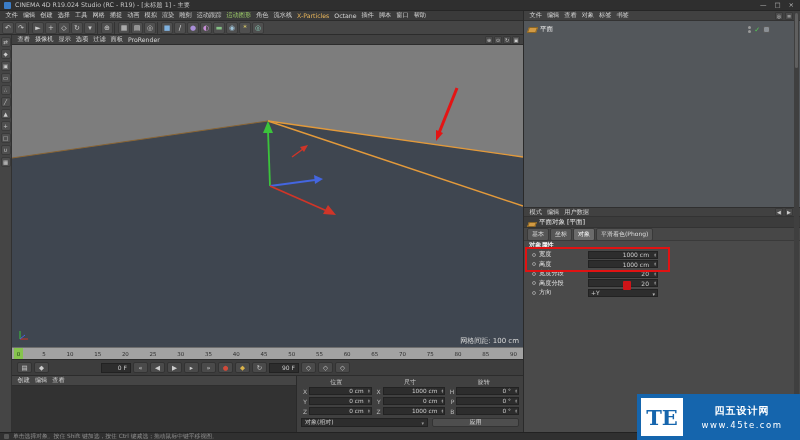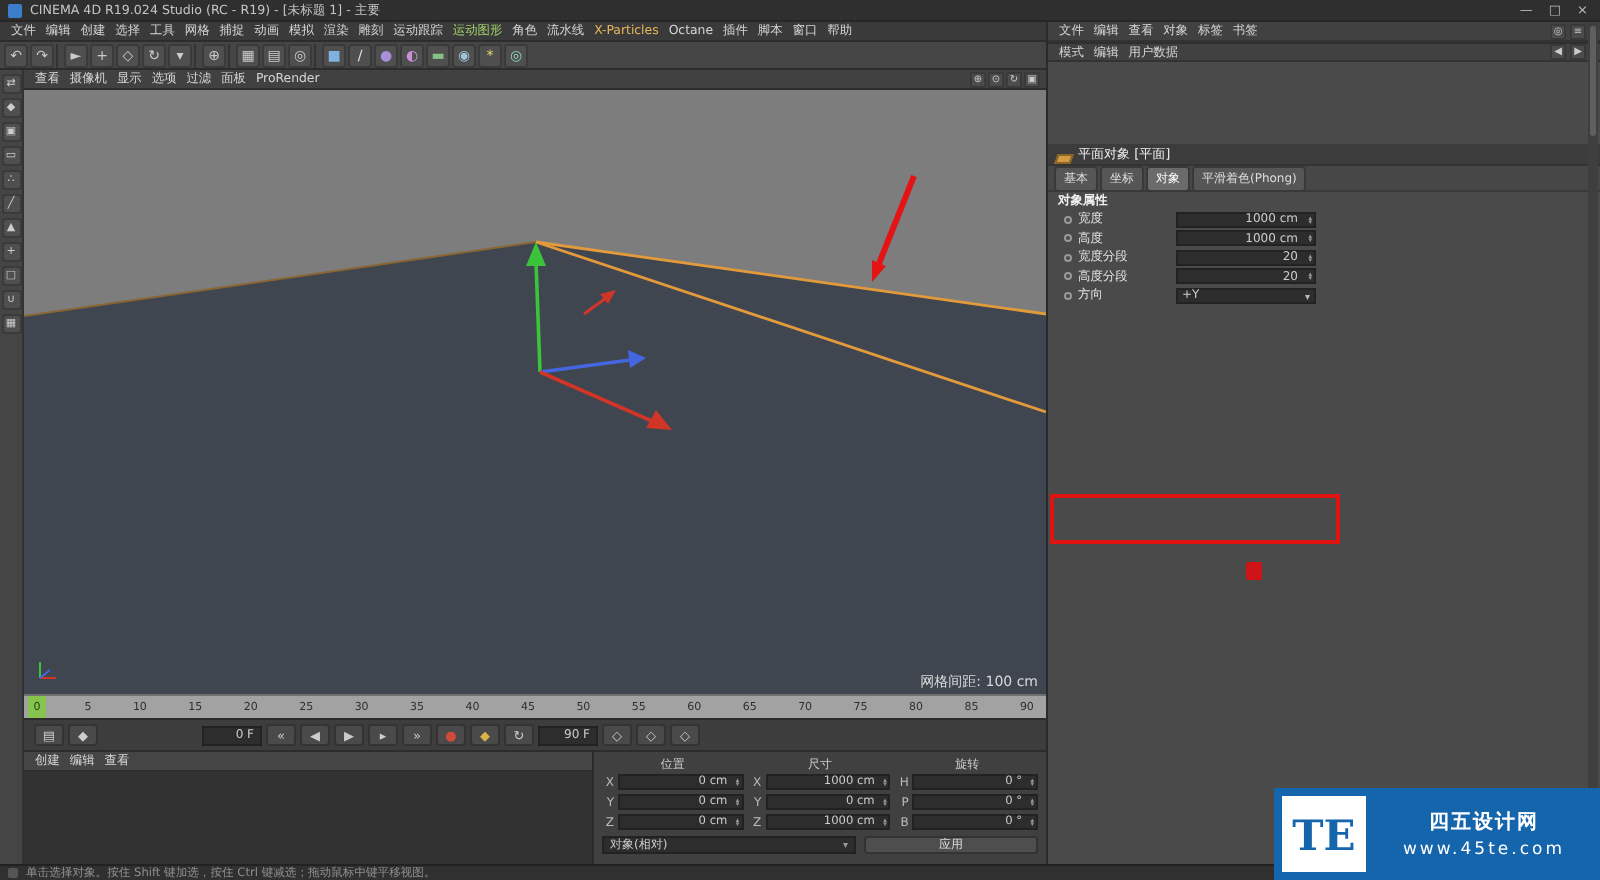--- a/index.html
+++ b/index.html
@@ -74,21 +74,21 @@
   .c-icon{width:8px;height:8px;background:#4c4c4c;border:1px solid #393939;border-radius:1px;display:flex;align-items:center;justify-content:center;font-size:5px;color:#ccc;}
   .om-content{height:186px;background:#53575b;padding-top:3px;}
   .obj-row{display:flex;align-items:center;gap:3px;height:11px;padding:0 4px;}
   .obj-icon{width:9px;height:6px;background:#d29a44;border:1px solid #8a6524;transform:skewX(-20deg);flex:0 0 auto;}
   .obj-label{font-size:6.5px;color:#eee;}
   .obj-icons{margin-left:auto;margin-right:26px;display:flex;align-items:center;gap:3px;}
   .dots{display:flex;flex-direction:column;gap:1px;}
   .dot{width:3px;height:3px;border-radius:50%;background:#9a9a9a;}
   .obj-check{color:#54c754;font-size:7px;}
   .obj-tag{width:7px;height:7px;border-radius:2px;background:#8a8f94;border:1px solid #5a5a5a;}
-  .am-title{height:11px;background:#3c3c3c;display:flex;align-items:flex-end;gap:3px;padding:0 4px;font-size:6.5px;color:#eee;border-bottom:1px solid #333;margin-top:41px;}
+  .am-title{height:11px;background:#3c3c3c;display:flex;align-items:flex-end;gap:3px;padding:0 4px;font-size:6.5px;color:#eee;border-bottom:1px solid #333;}
   .am-title .obj-icon{width:8px;height:5px;}
   .am-tabs{height:13px;display:flex;align-items:center;gap:1px;padding:0 3px;background:#474747;border-bottom:1px solid #3a3a3a;}
   .tab{background:#565656;border:1px solid #393939;border-radius:2px;padding:1px 4px;font-size:6px;color:#ddd;white-space:nowrap;}
   .tab.active{background:#6b6b6b;color:#fff;}
   .am-section{height:9px;display:flex;align-items:center;padding:0 5px;font-size:6.2px;color:#f0f0f0;font-weight:bold;}
   .am-row{height:9.5px;display:flex;align-items:center;gap:3px;padding:0 4px 0 8px;}
   .am-dot{width:4px;height:4px;border:1px solid #999;border-radius:50%;flex:0 0 auto;}
   .am-label{width:46px;font-size:6.2px;color:#e2e2e2;white-space:nowrap;}
   .am-field{width:70px;height:8px;font-size:6px;padding:0 8px 0 2px;}
   .am-row.dropdown .am-field{justify-content:flex-start;}
@@ -378,20 +378,34 @@
           <span class="menu-item">对象</span>
           <span class="menu-item">标签</span>
           <span class="menu-item">书签</span>
         </div>
       <div class="corner-icons">
 
       <span class="c-icon">◎</span>
           <span class="c-icon">≡</span>
         </div>
     </div>
+    <div class="om-content">
+      <div class="obj-row">
+        <span class="obj-icon"></span>
+        <span class="obj-label">平面</span>
+        <span class="obj-icons">
+          <span class="dots">
+              <span class="dot"></span>
+              <span class="dot"></span>
+            </span>
+          <span class="obj-check">✓</span>
+          <span class="obj-tag"></span>
+        </span>
+      </div>
+    </div>
     <div class="am-menu">
       <div class="vp-menus">
 
       <span class="menu-item">模式</span>
           <span class="menu-item">编辑</span>
           <span class="menu-item">用户数据</span>
         </div>
       <div class="corner-icons">
 
       <span class="c-icon">◀</span>

